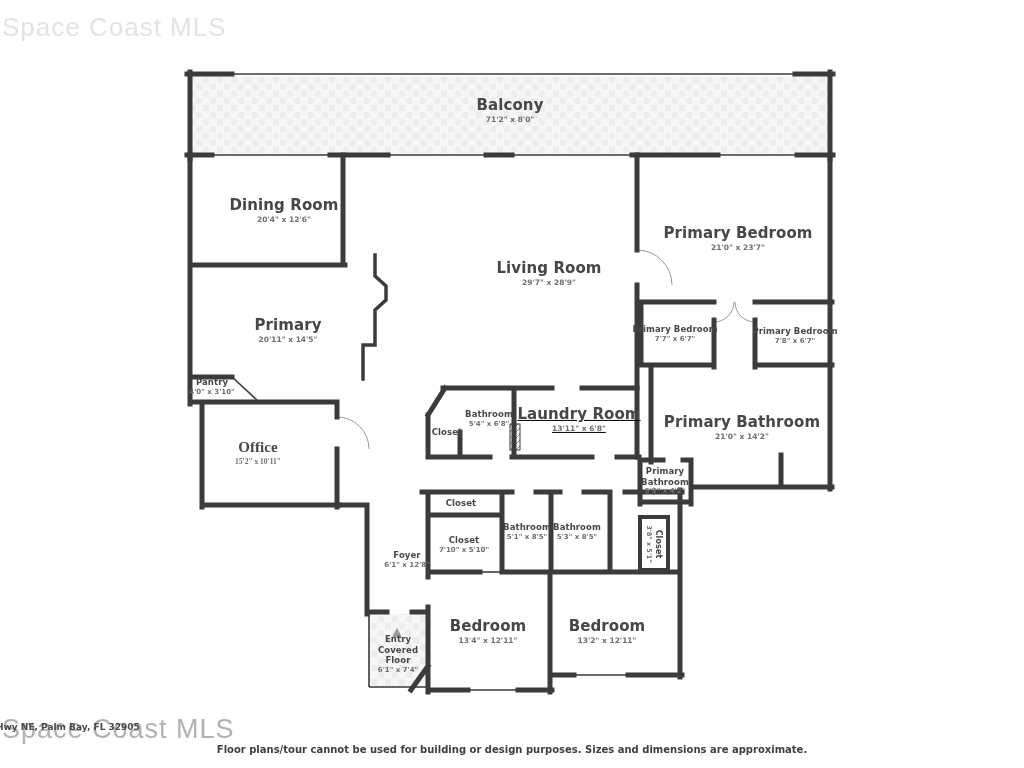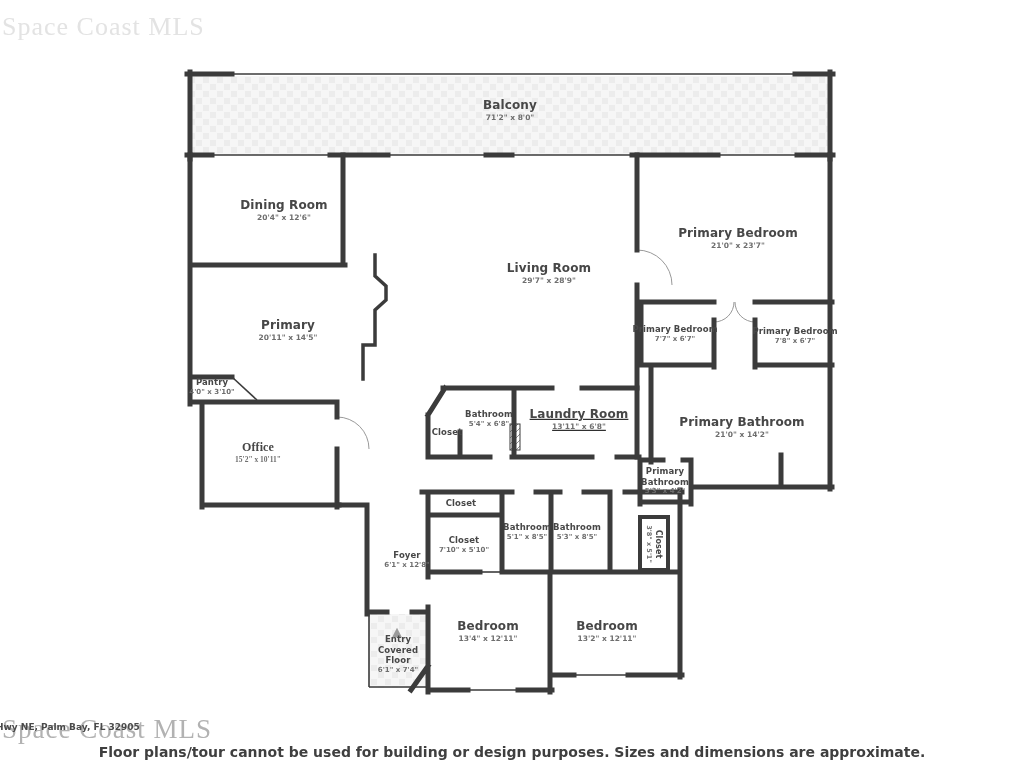--- a/index.html
+++ b/index.html
@@ -5,39 +5,39 @@
   html,body{margin:0;padding:0;}
   body{
     width:1024px;height:768px;position:relative;overflow:hidden;
     background:#ffffff;font-family:"DejaVu Sans","Liberation Sans",sans-serif;
   }
   #plan-svg{position:absolute;left:0;top:0;}
   .lbl{
     position:absolute;transform:translate(-50%,-50%);
     text-align:center;white-space:nowrap;line-height:1.25;z-index:5;
   }
-  .lbl .rn{display:block;font-size:12px;font-weight:600;color:#474747;letter-spacing:.1px;}
+  .lbl .rn{display:block;font-size:15px;font-weight:600;color:#474747;letter-spacing:.1px;}
   .lbl .rd{display:block;font-size:7.5px;font-weight:600;color:#6e6e6e;}
   .lbl.sm .rn{font-size:8.5px;}
   .lbl.sm .rd{font-size:7px;}
   .lbl.wrap{white-space:normal;}
   .lbl.rot90{transform:translate(-50%,-50%) rotate(90deg);}
   .wm{
-    position:absolute;font-family:Liberation Serif, serif;
+    position:absolute;font-family:Liberation Sans, sans-serif;
     font-weight:400;letter-spacing:1px;z-index:2;user-select:none;
   }
   .wm.top{left:2px;top:12px;font-size:26px;color:#e3e3e3;}
   .wm.bottom{left:2px;top:714px;font-size:27px;color:#b2b2b2;}
   .addr{
     position:absolute;left:-4px;top:722px;font-size:9px;font-weight:700;
     color:#4a4a4a;z-index:3;white-space:nowrap;
   }
   .disclaimer{
     position:absolute;left:0;right:0;top:744px;text-align:center;
-    font-size:14px;font-weight:600;color:#3f3f3f;z-index:4;
+    font-size:10px;font-weight:600;color:#3f3f3f;z-index:4;
   }
 </style>
 </head>
 <body>
 
 <div class="wm top">Space Coast MLS</div>
 
 <svg id="plan-svg" width="1024" height="768" viewBox="0 0 1024 768">
   <defs>
     <pattern id="hatch" width="14" height="14" patternUnits="userSpaceOnUse">

